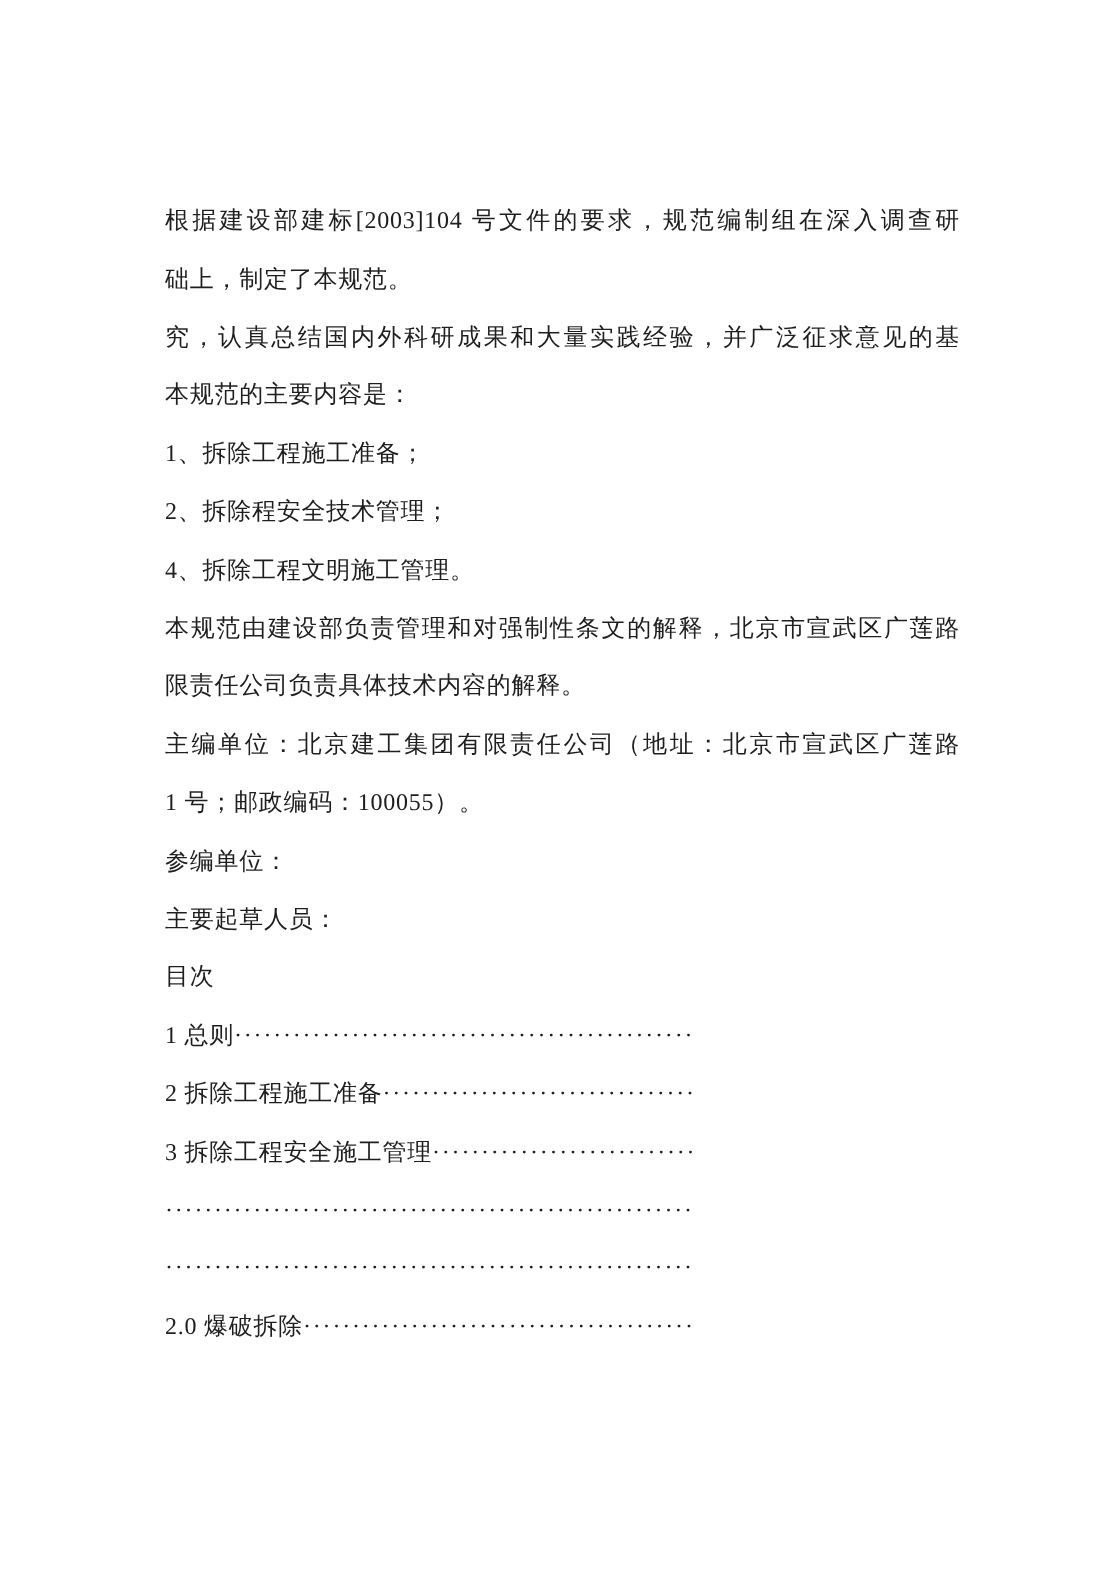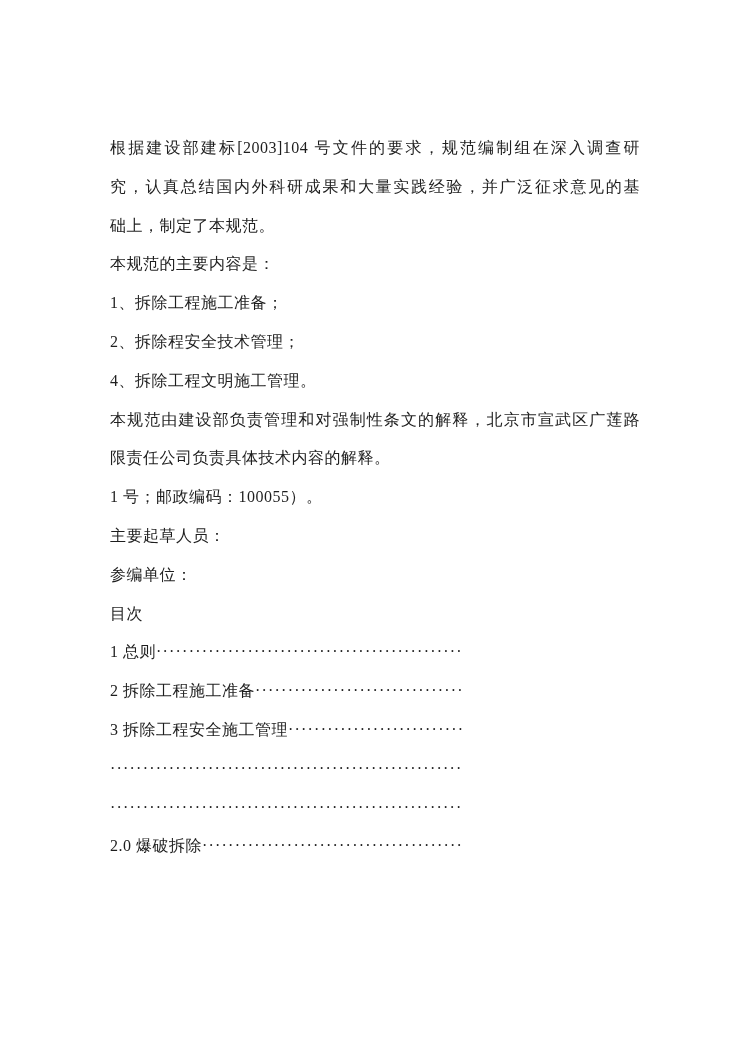--- a/index.html
+++ b/index.html
@@ -52,31 +52,32 @@
     letter-spacing: 1.2px;
     color: #1e1e1e;
   }
 </style>
 </head>
 <body>
 
 <div class="page">
   <div class="text-block" id="text-block">
       <div class="line fill">根据建设部建标[2003]104 号文件的要求，规范编制组在深入调查研</div>
+      <div class="line">础上，制定了本规范。</div>
       <div class="line fill">究，认真总结国内外科研成果和大量实践经验，并广泛征求意见的基</div>
-      <div class="line">础上，制定了本规范。</div>
       <div class="line">本规范的主要内容是：</div>
       <div class="line">1、拆除工程施工准备；</div>
       <div class="line">2、拆除程安全技术管理；</div>
       <div class="line">4、拆除工程文明施工管理。</div>
       <div class="line fill">本规范由建设部负责管理和对强制性条文的解释，北京市宣武区广莲路</div>
       <div class="line">限责任公司负责具体技术内容的解释。</div>
+      <div class="line fill">主编单位：北京建工集团有限责任公司（地址：北京市宣武区广莲路</div>
       <div class="line">1 号；邮政编码：100055）。</div>
+      <div class="line">参编单位：</div>
       <div class="line">主要起草人员：</div>
-      <div class="line">参编单位：</div>
       <div class="line">目次</div>
       <div class="toc-row">
         <span class="toc-label">1 总则</span>
         <span class="toc-dots">································································································</span>
       </div>
       <div class="toc-row">
         <span class="toc-label">2 拆除工程施工准备</span>
         <span class="toc-dots">································································································</span>
       </div>
       <div class="toc-row">

